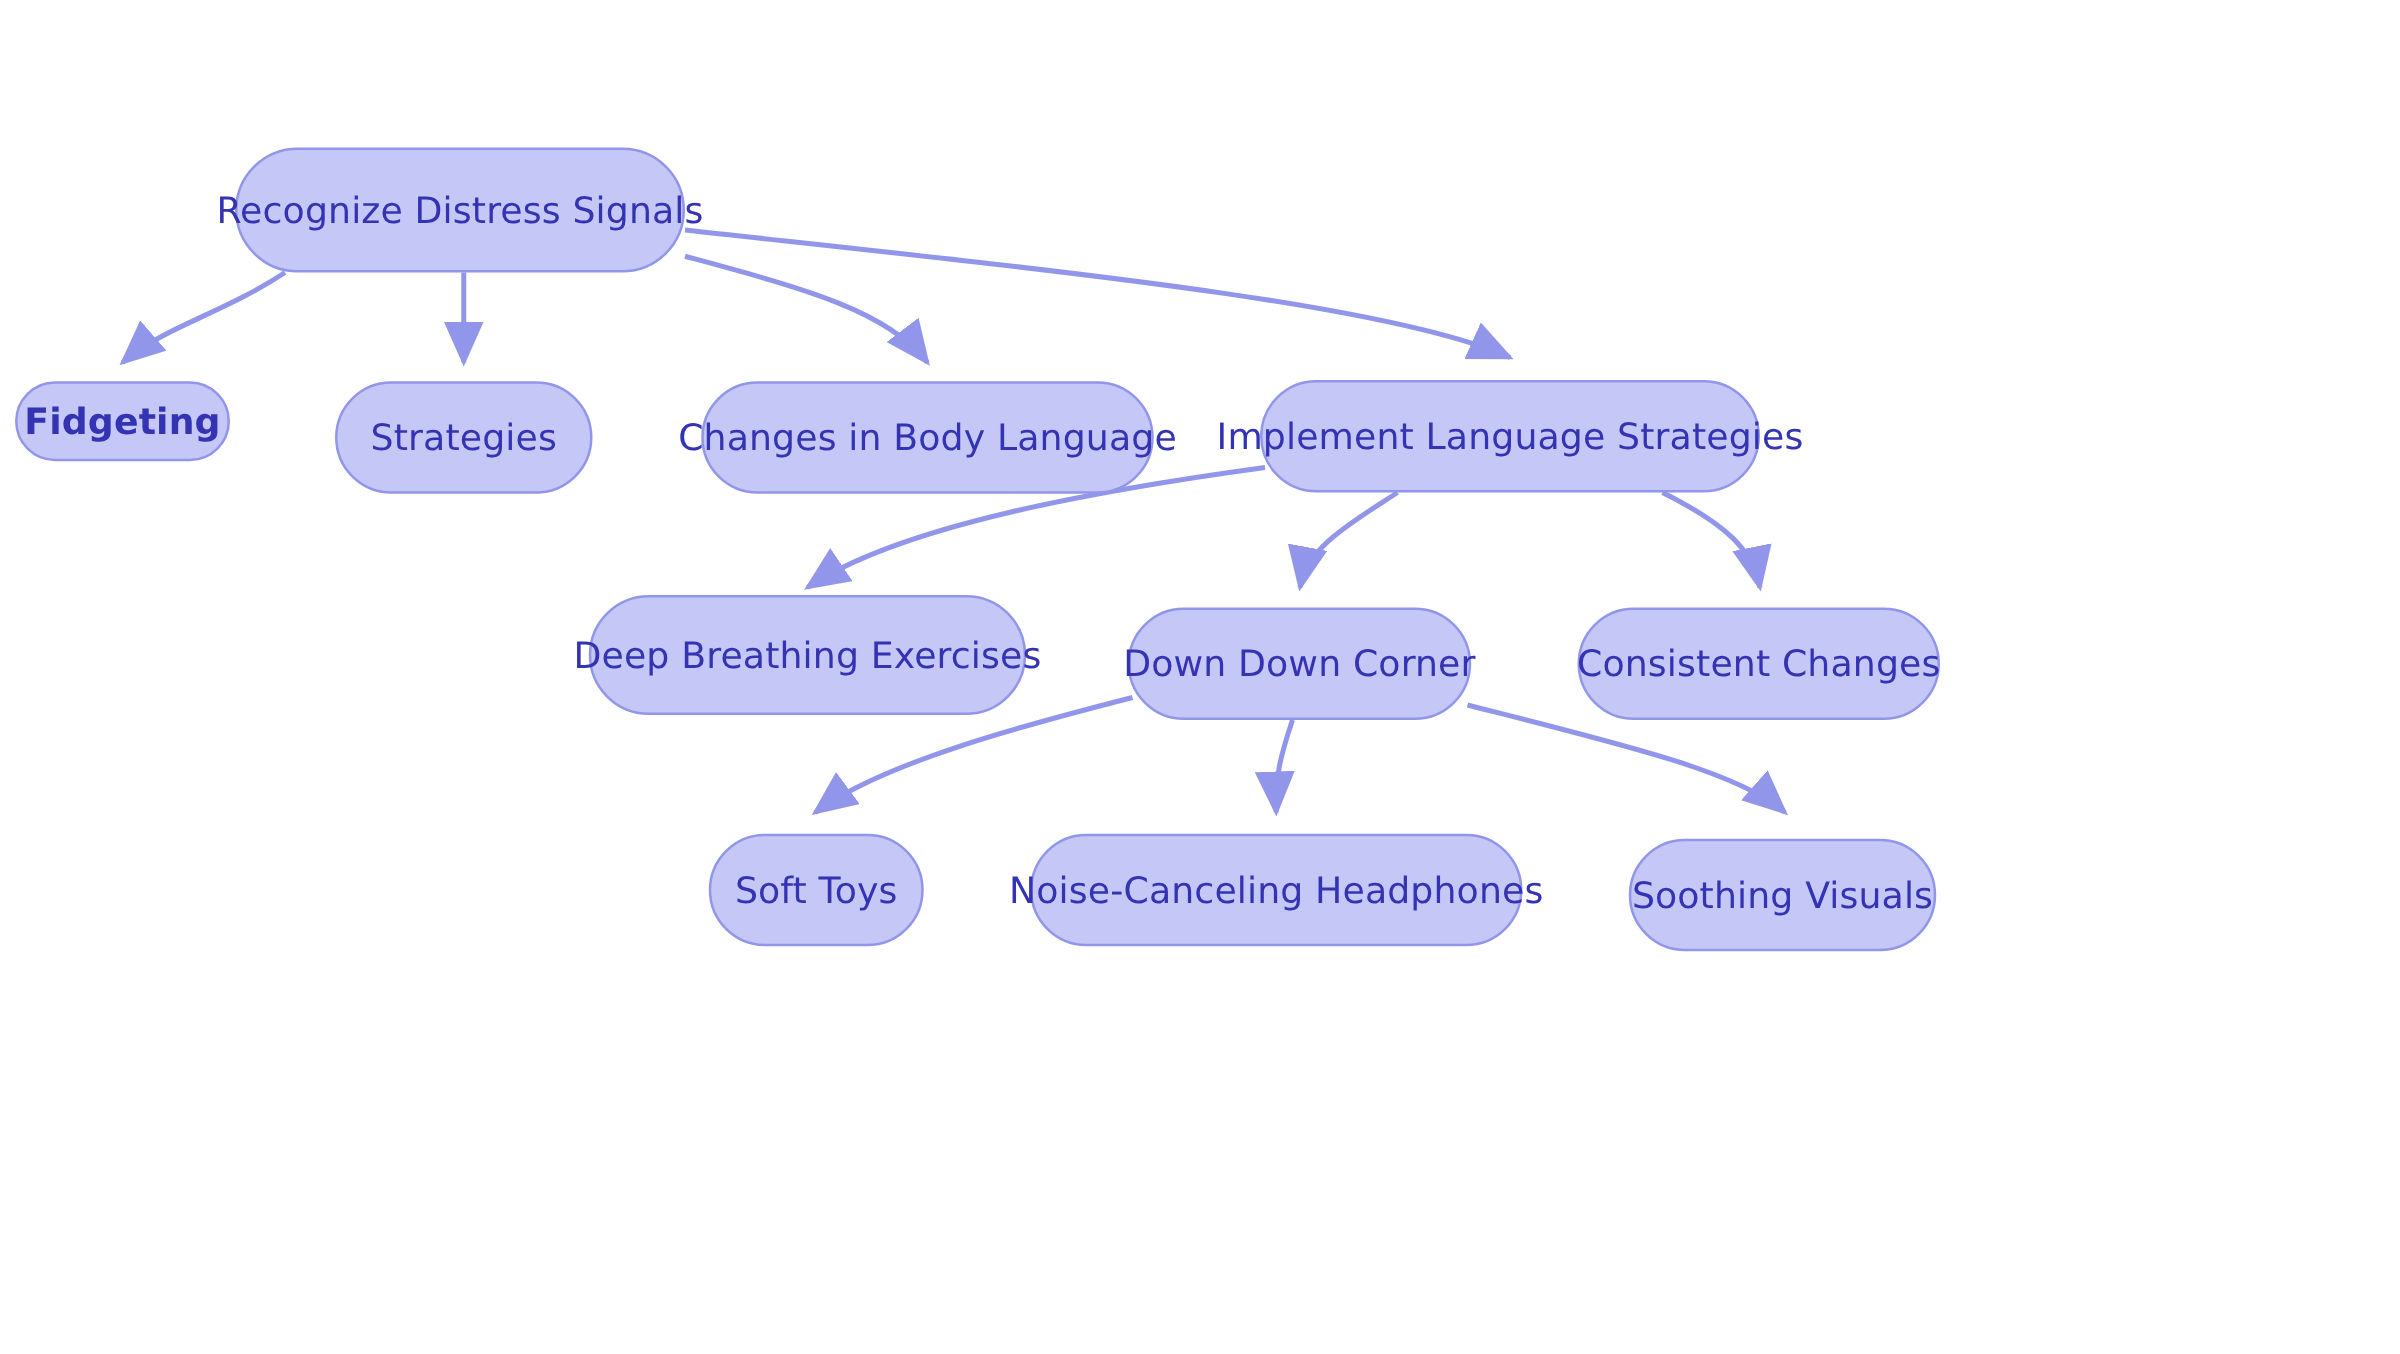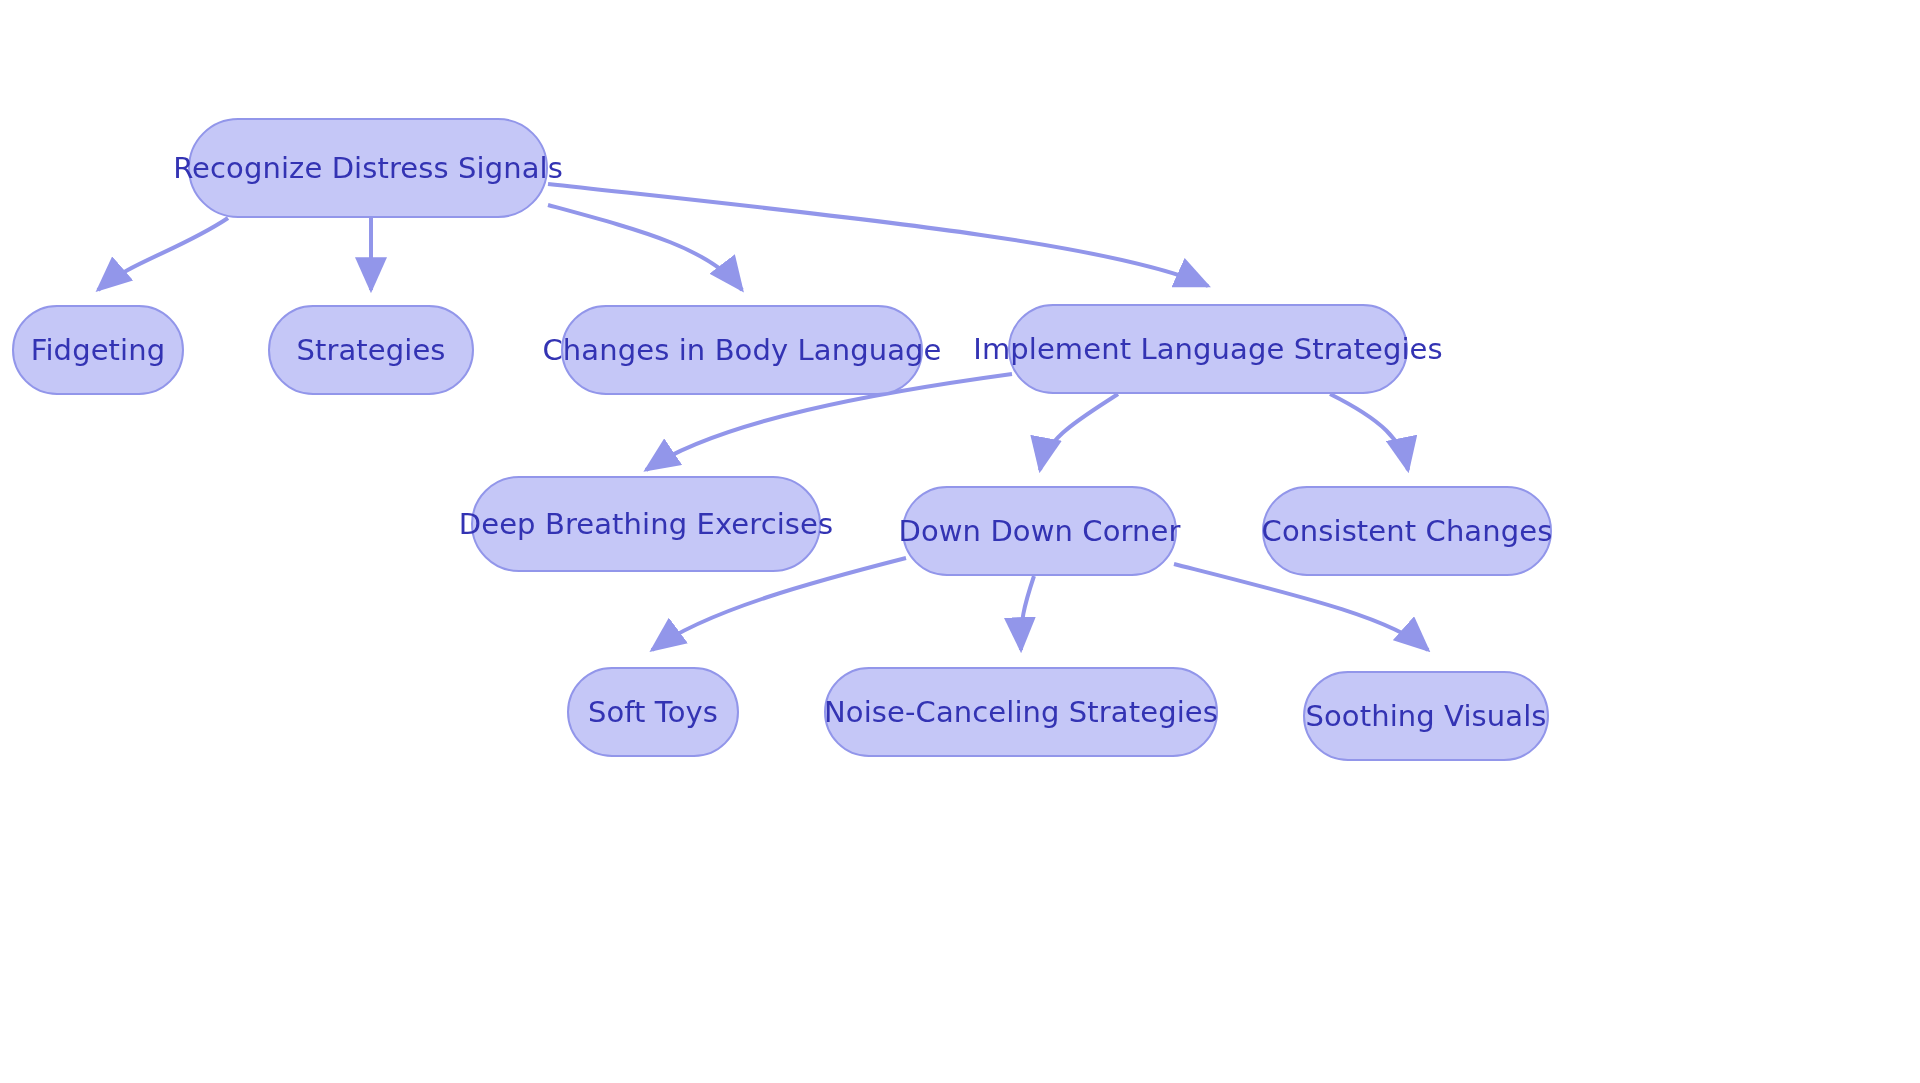--- a/index.html
+++ b/index.html
@@ -71,21 +71,21 @@
         <path d="M 906,558 C 820,580 706,610 652,650" fill="none" stroke="#9296ea" stroke-width="4" stroke-linecap="butt" marker-end="url(#arrowhead)"></path>
         <path d="M 1034,576 C 1024,606 1020,622 1021,650" fill="none" stroke="#9296ea" stroke-width="4" stroke-linecap="butt" marker-end="url(#arrowhead)"></path>
         <path d="M 1174,564 C 1300,596 1392,618 1428,650" fill="none" stroke="#9296ea" stroke-width="4" stroke-linecap="butt" marker-end="url(#arrowhead)"></path>
       </g>
   </svg>
 
   <div id="nodes-group">
       <div class="flow-node" style="left: 188px; top: 118px; width: 360px; height: 100px; align-items: center;">
         <span class="node-label">Recognize Distress Signals</span>
       </div>
-      <div class="flow-node" style="left: 12px; top: 305px; width: 172px; height: 90px;">
+      <div class="flow-node" style="left: 12px; top: 305px; width: 172px; height: 64px; font-weight: bold;">
         <span class="node-label">Fidgeting</span>
       </div>
       <div class="flow-node" style="left: 268px; top: 305px; width: 206px; height: 90px;">
         <span class="node-label">Strategies</span>
       </div>
       <div class="flow-node" style="left: 561px; top: 305px; width: 362px; height: 90px;">
         <span class="node-label">Changes in Body Language</span>
       </div>
       <div class="flow-node" style="left: 1008px; top: 304px; width: 400px; height: 90px;">
         <span class="node-label">Implement Language Strategies</span>
@@ -96,20 +96,20 @@
       <div class="flow-node" style="left: 902px; top: 486px; width: 275px; height: 90px;">
         <span class="node-label">Down Down Corner</span>
       </div>
       <div class="flow-node" style="left: 1262px; top: 486px; width: 290px; height: 90px;">
         <span class="node-label">Consistent Changes</span>
       </div>
       <div class="flow-node" style="left: 567px; top: 667px; width: 172px; height: 90px;">
         <span class="node-label">Soft Toys</span>
       </div>
       <div class="flow-node" style="left: 824px; top: 667px; width: 394px; height: 90px;">
-        <span class="node-label">Noise-Canceling Strategies</span>
+        <span class="node-label">Noise-Canceling Headphones</span>
       </div>
       <div class="flow-node" style="left: 1303px; top: 671px; width: 246px; height: 90px;">
         <span class="node-label">Soothing Visuals</span>
       </div>
     </div>
 
 </div>
 
 </body></html>

